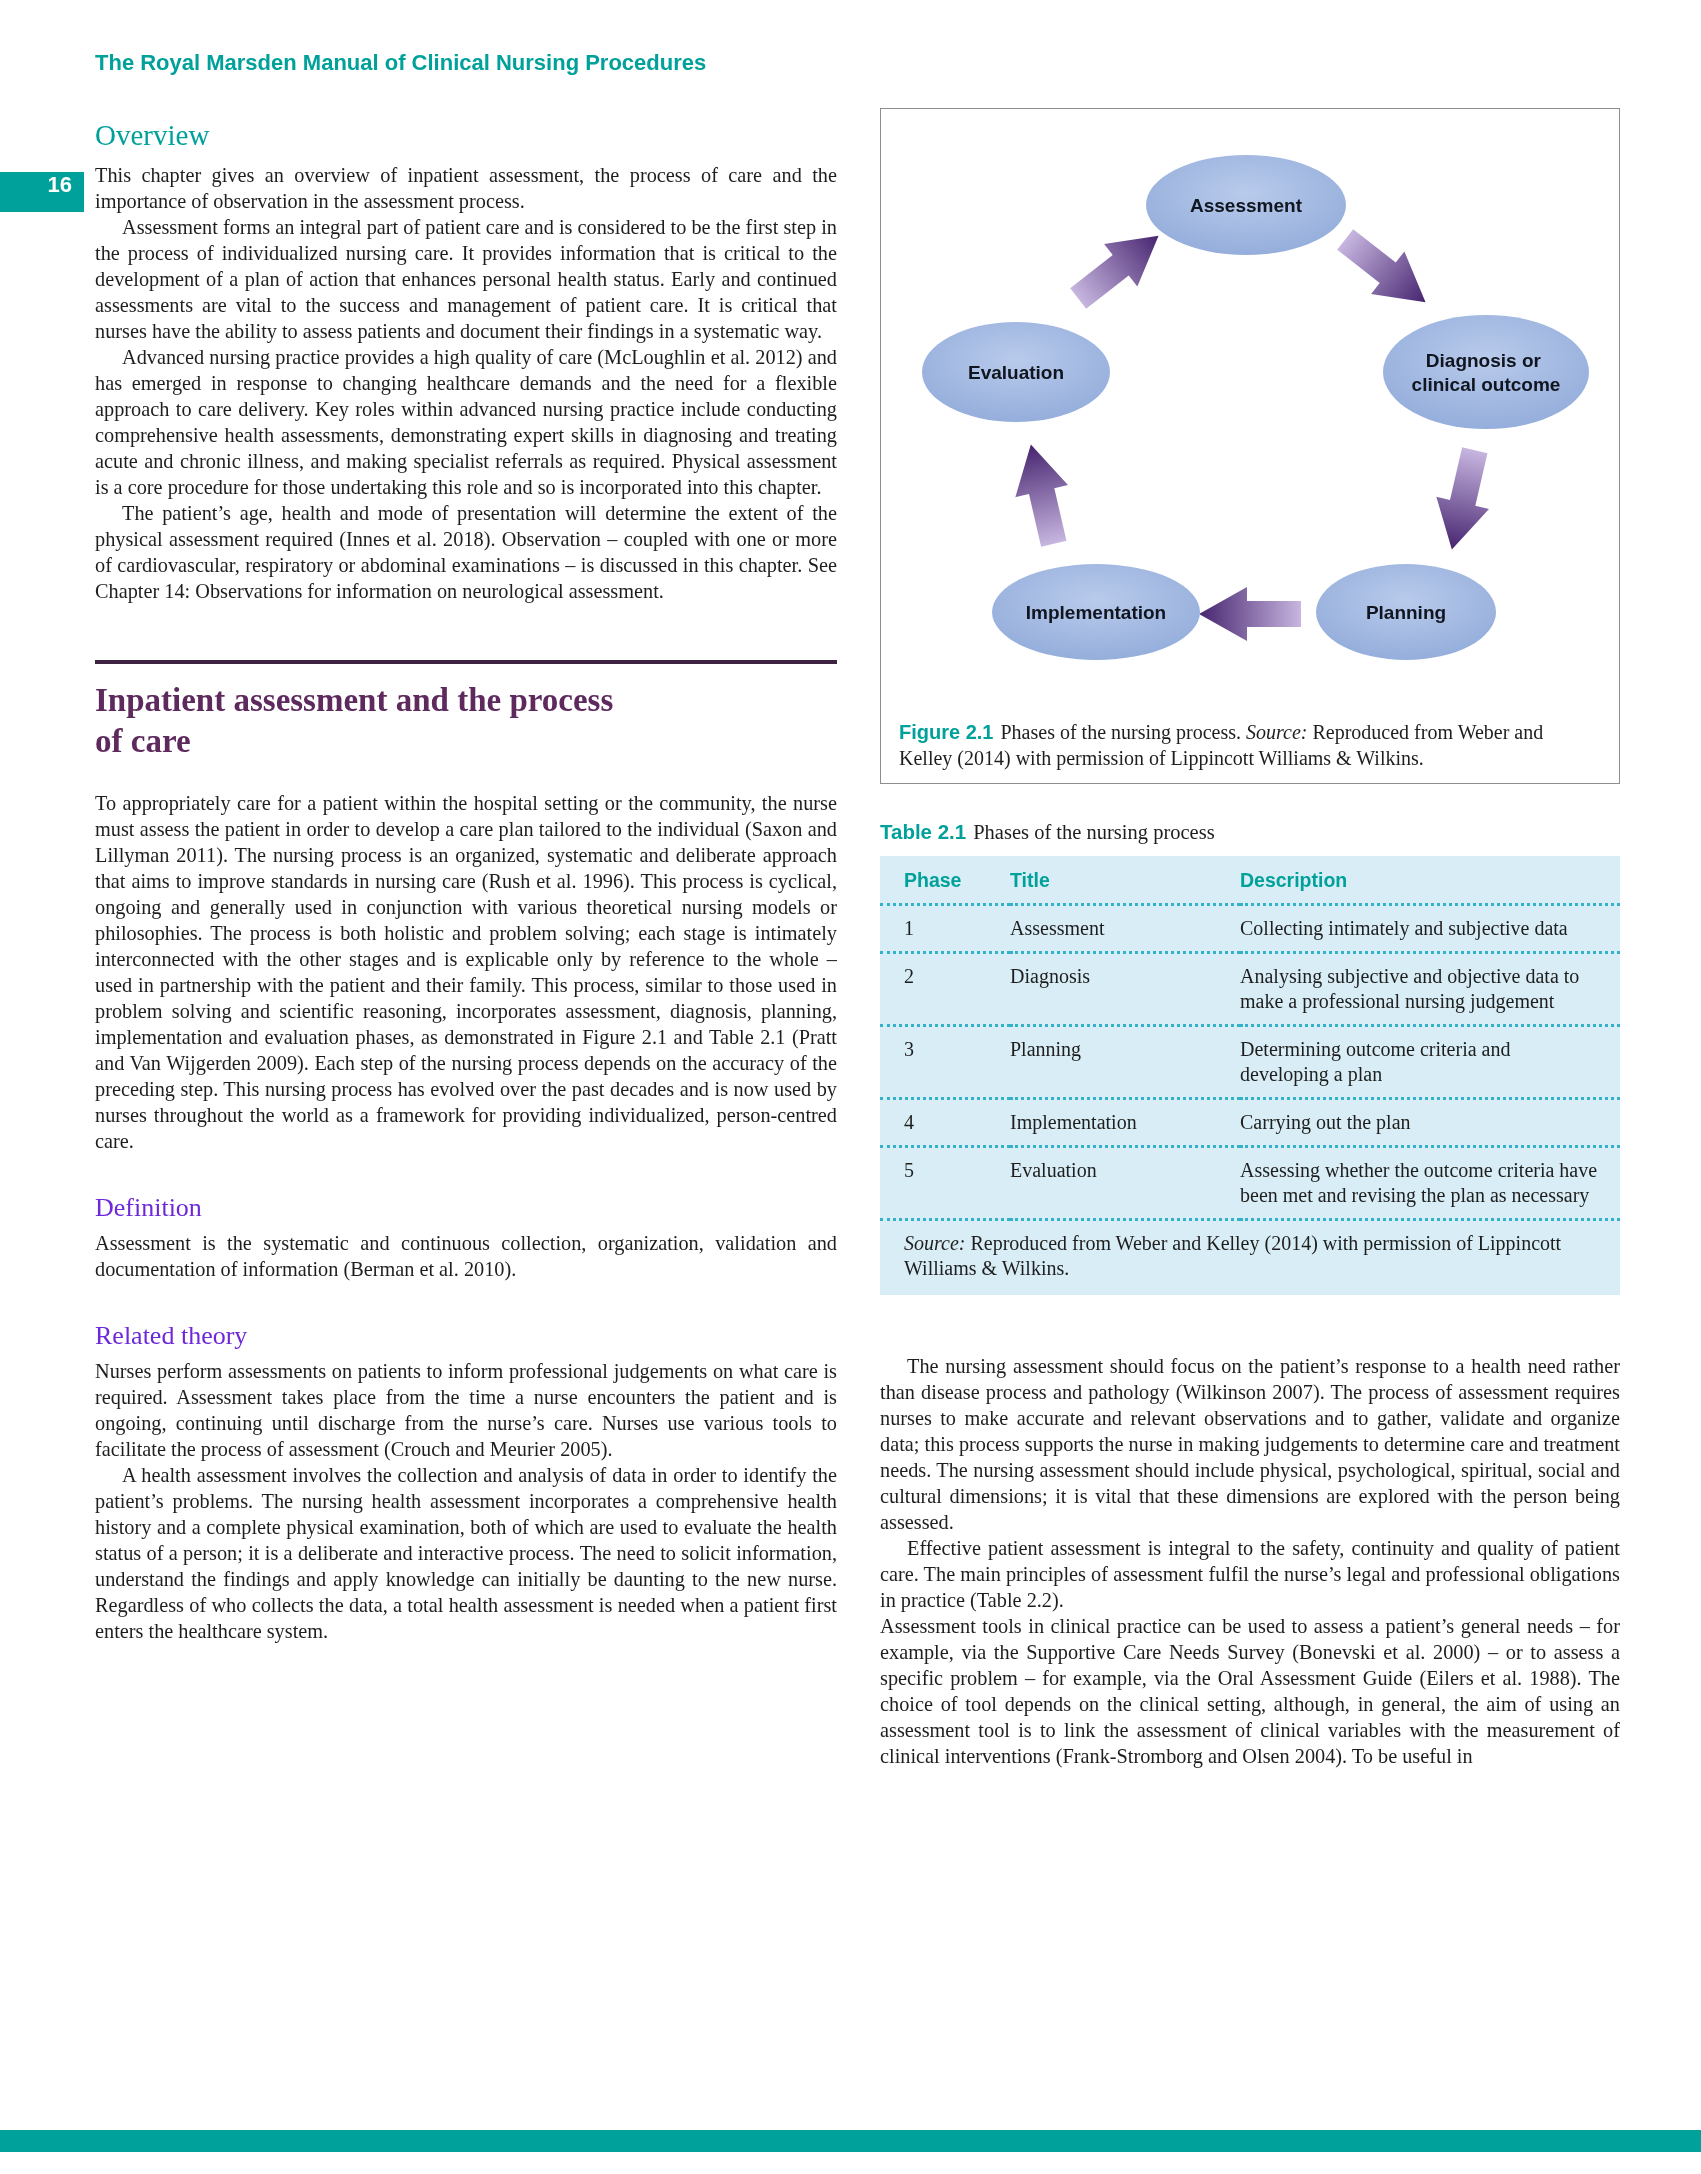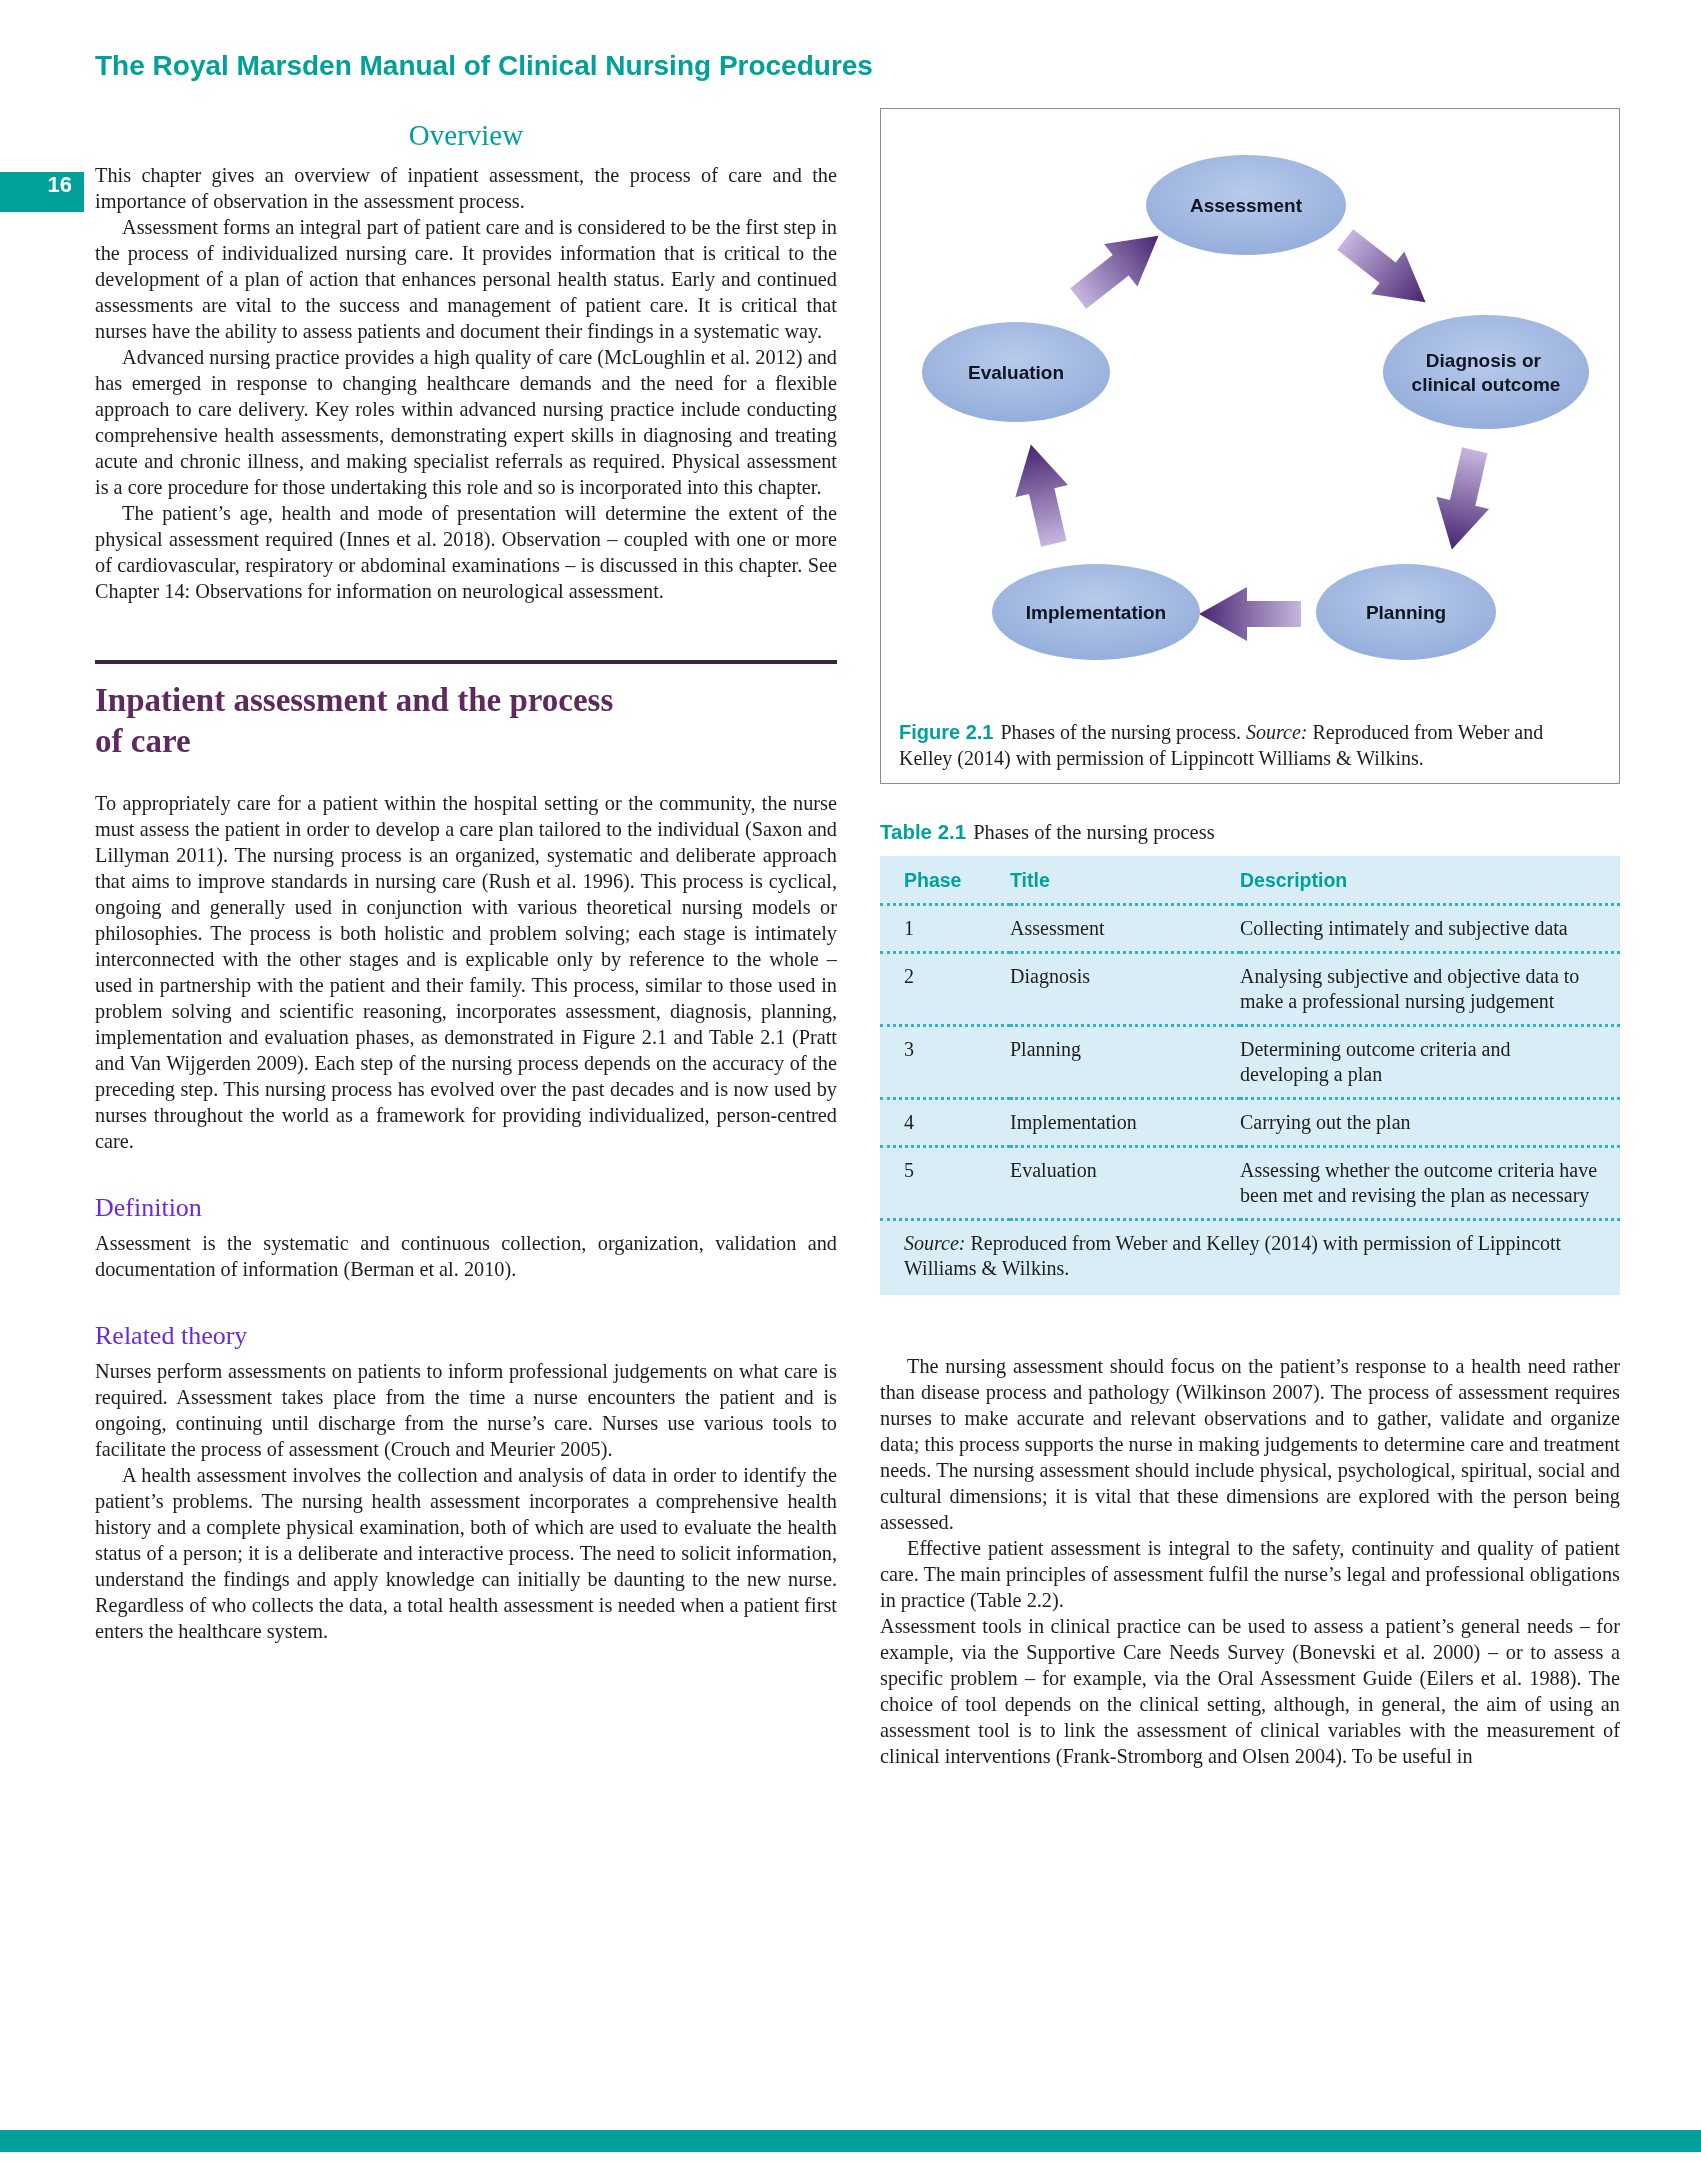--- a/index.html
+++ b/index.html
@@ -4,37 +4,37 @@
 <style>
   * { margin:0; padding:0; box-sizing:border-box; }
   html, body { background:#ffffff; }
   .page {
     position:relative; width:1701px; height:2174px; background:#ffffff;
     font-family:"Liberation Serif","DejaVu Serif",serif; color:#1e1e1e; overflow:hidden;
   }
   .running-header {
     position:absolute; left:95px; top:50px;
     font-family:"Liberation Sans","DejaVu Sans",sans-serif;
-    font-weight:bold; font-size:28px; color:#00a19a;
+    font-weight:bold; font-size:22px; color:#00a19a;
   }
   .page-badge {
     position:absolute; left:0; top:172px; width:84px; height:40px; background:#00a19a;
     color:#ffffff; font-family:"Liberation Sans","DejaVu Sans",sans-serif;
     font-weight:bold; font-size:22px; display:flex; justify-content:flex-end;
     padding-right:12px;
   }
   .col { position:absolute; top:118px; }
   .col-left  { left:95px;  width:742px; }
   .col-right { left:880px; width:740px; top:108px; }
 
   p.body { font-size:20.3px; line-height:26px; text-align:justify; }
   p.indent { text-indent:27px; }
 
   h2.overview {
-    font-size:29px; font-weight:normal; color:#00a19a; margin:0 0 10px 0; line-height:34px;text-align:center;
+    font-size:29px; font-weight:normal; color:#00a19a; margin:0 0 10px 0; line-height:34px;
   }
   .section-rule { height:4px; background:#3c2340; margin-top:56px; margin-bottom:16px; }
   h1.section {
     font-size:33px; line-height:41px; font-weight:bold; color:#5e2a5e; margin-bottom:28px;
   }
   h1.section span { display:block; }
   h3.sub {
     font-size:26px; font-weight:normal; color:#6d28d9; margin-top:38px; margin-bottom:6px; line-height:32px;
   }
   h3.sub.black { color:#1e1e1e; margin-top:20px; margin-bottom:4px; }

